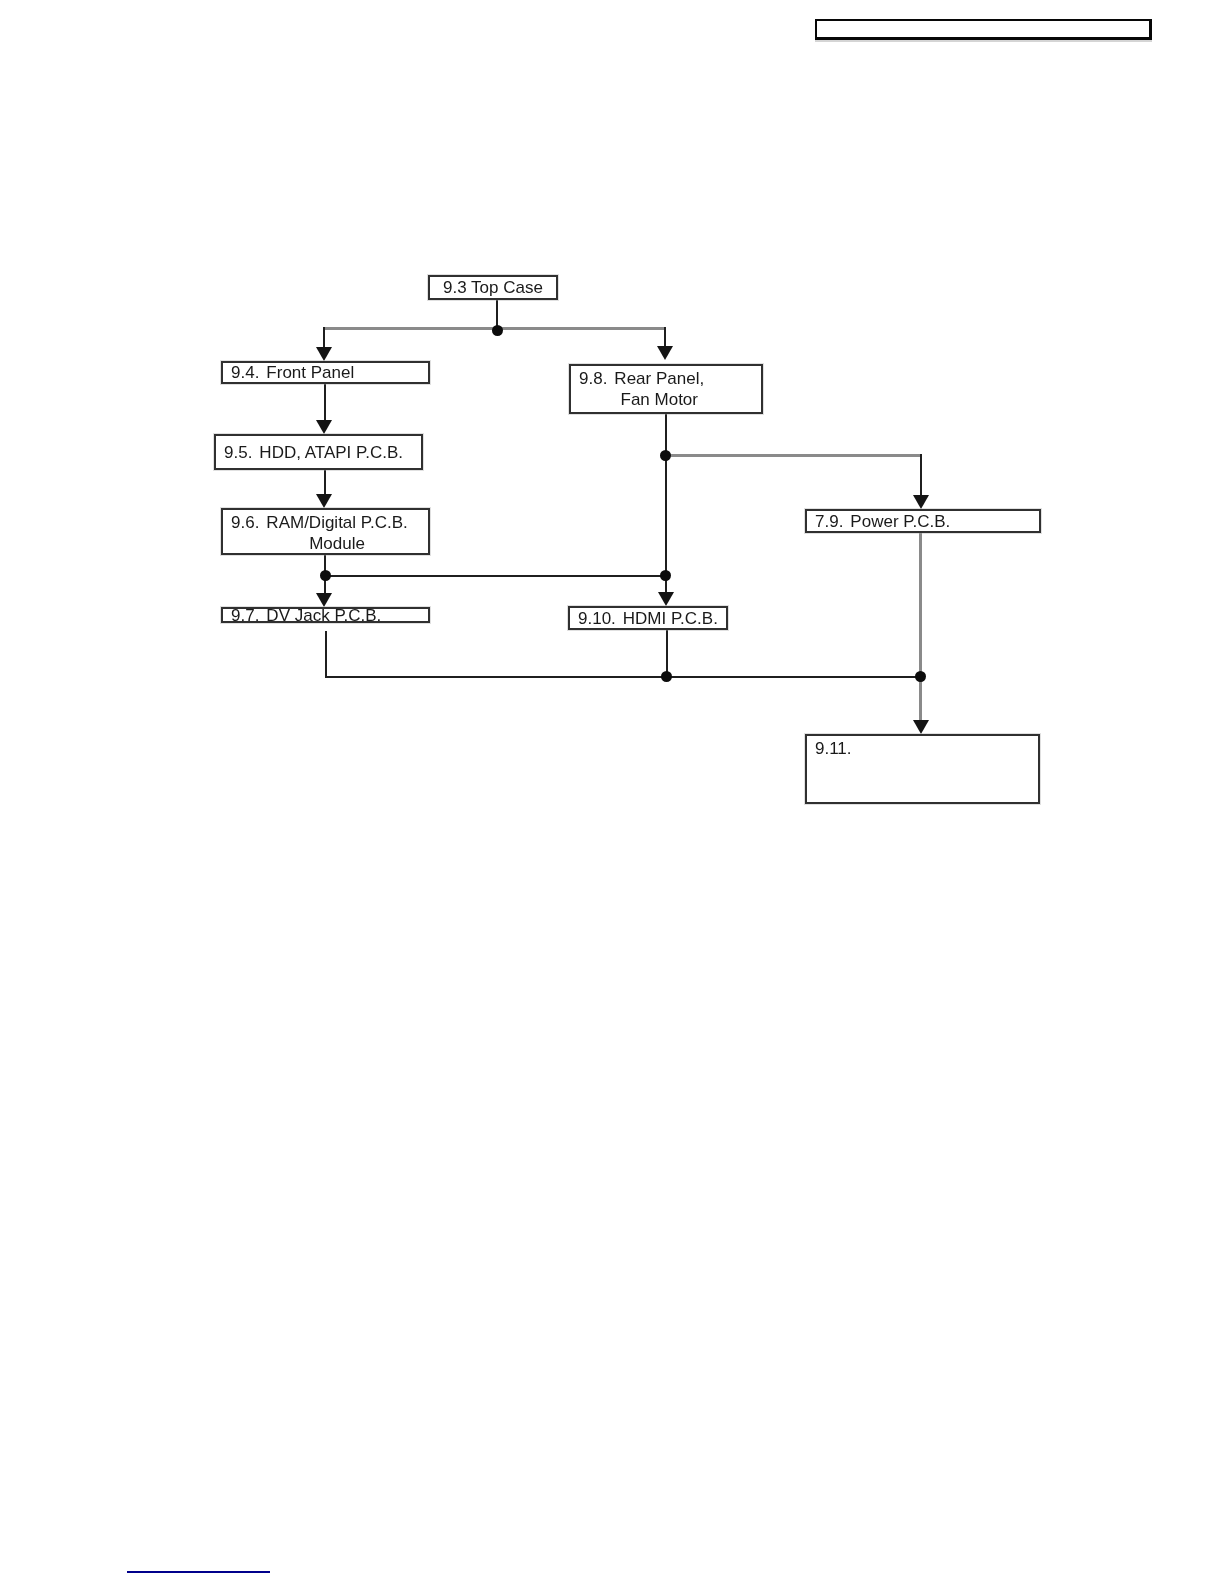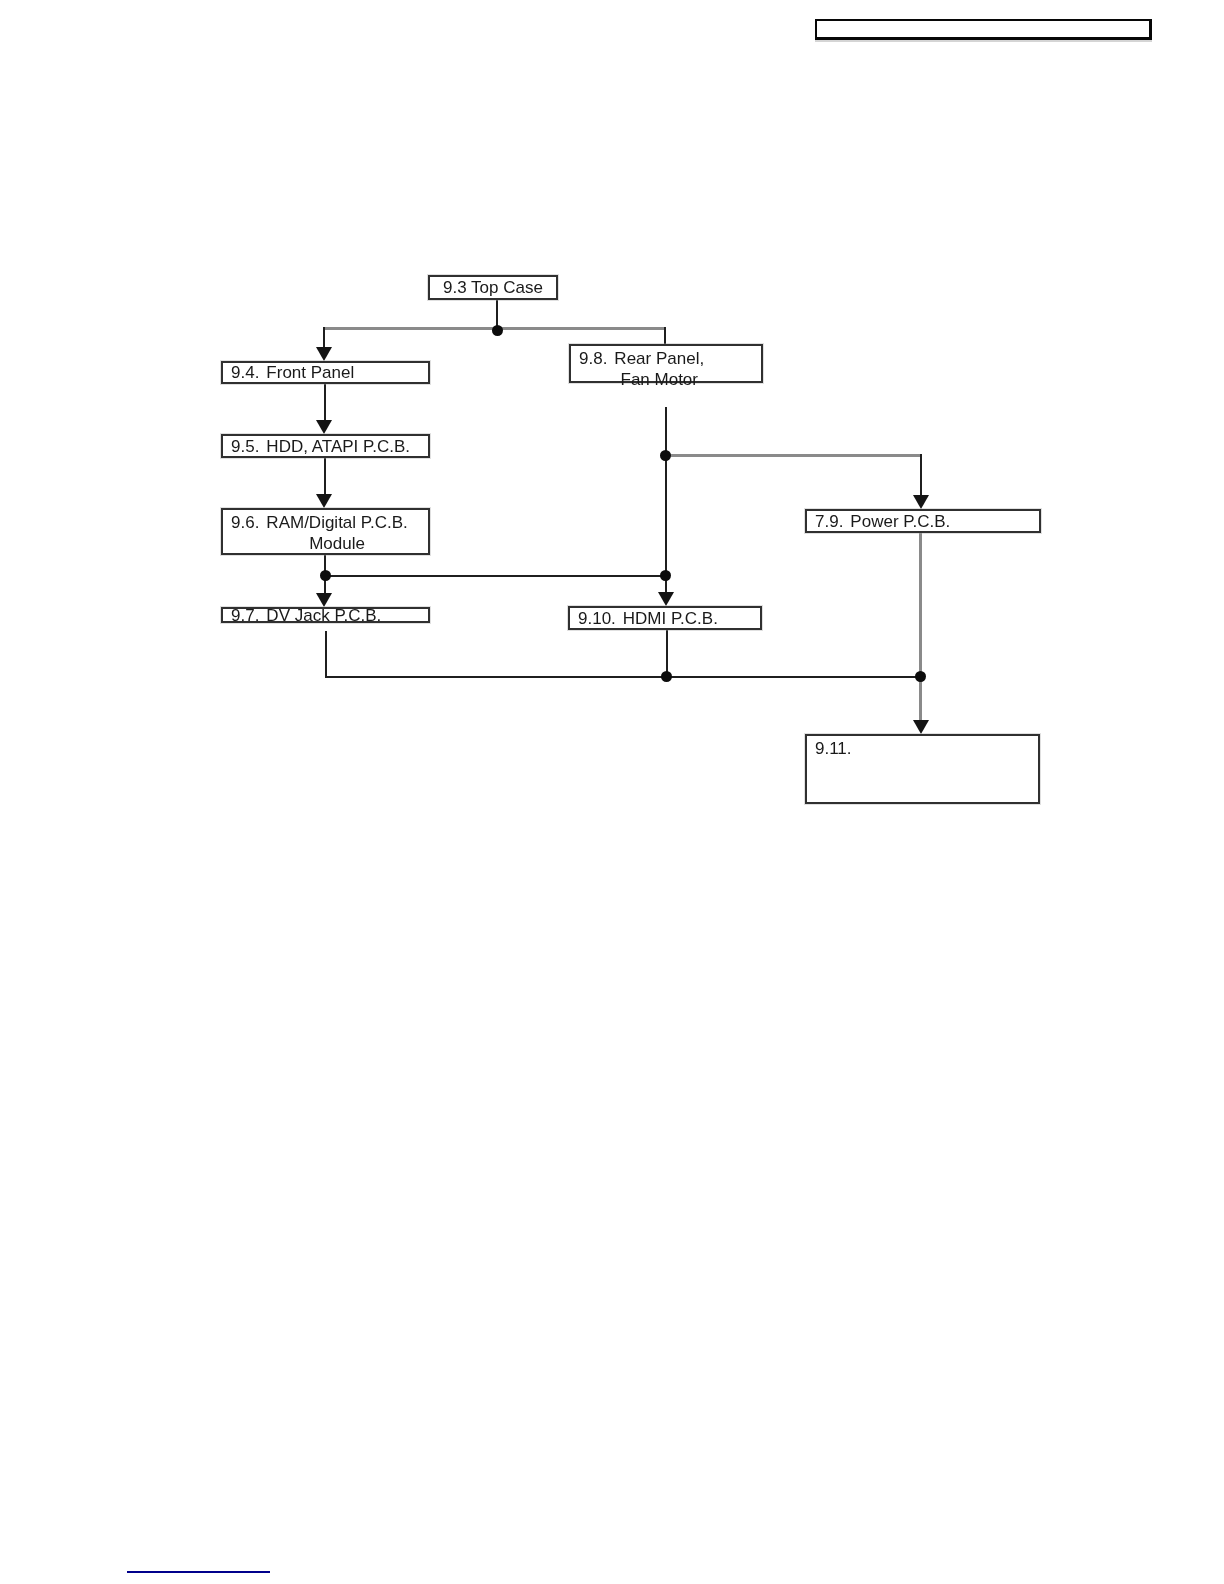--- a/index.html
+++ b/index.html
@@ -104,46 +104,46 @@
 
     <div class="node center" style="left:428px;top:275px;width:130px;height:25px">
       <span>9.3 Top Case</span>
     </div>
 
     <div class="node" style="left:221px;top:361px;width:209px;height:23px">
       <span class="prefix">9.4.</span>
       <span class="body">Front Panel</span>
     </div>
 
-    <div class="node" style="left:221px;top:434px;width:209px;height:24px">
+    <div class="node" style="left:214px;top:434px;width:209px;height:36px">
       <span class="prefix">9.5.</span>
       <span class="body">HDD, ATAPI P.C.B.</span>
     </div>
 
     <div class="node multi" style="left:221px;top:508px;width:209px;height:47px">
       <span class="prefix">9.6.</span>
       <span class="body"><span>RAM/Digital P.C.B.</span><br><span>Module</span></span>
     </div>
 
     <div class="node" style="left:221px;top:607px;width:209px;height:16px">
       <span class="prefix">9.7.</span>
       <span class="body">DV Jack P.C.B.</span>
     </div>
 
-    <div class="node multi" style="left:569px;top:344px;width:194px;height:39px">
+    <div class="node multi" style="left:569px;top:364px;width:194px;height:50px">
       <span class="prefix">9.8.</span>
       <span class="body"><span>Rear Panel,</span><br><span>Fan Motor</span></span>
     </div>
 
     <div class="node" style="left:805px;top:509px;width:236px;height:24px">
       <span class="prefix">7.9.</span>
       <span class="body">Power P.C.B.</span>
     </div>
 
-    <div class="node" style="left:568px;top:606px;width:194px;height:24px">
+    <div class="node" style="left:568px;top:606px;width:160px;height:24px">
       <span class="prefix">9.10.</span>
       <span class="body">HDMI P.C.B.</span>
     </div>
 
     <div class="node multi" style="left:805px;top:734px;width:235px;height:70px">
       <span class="prefix">9.11.</span>
     </div>
 
   </div>
 

